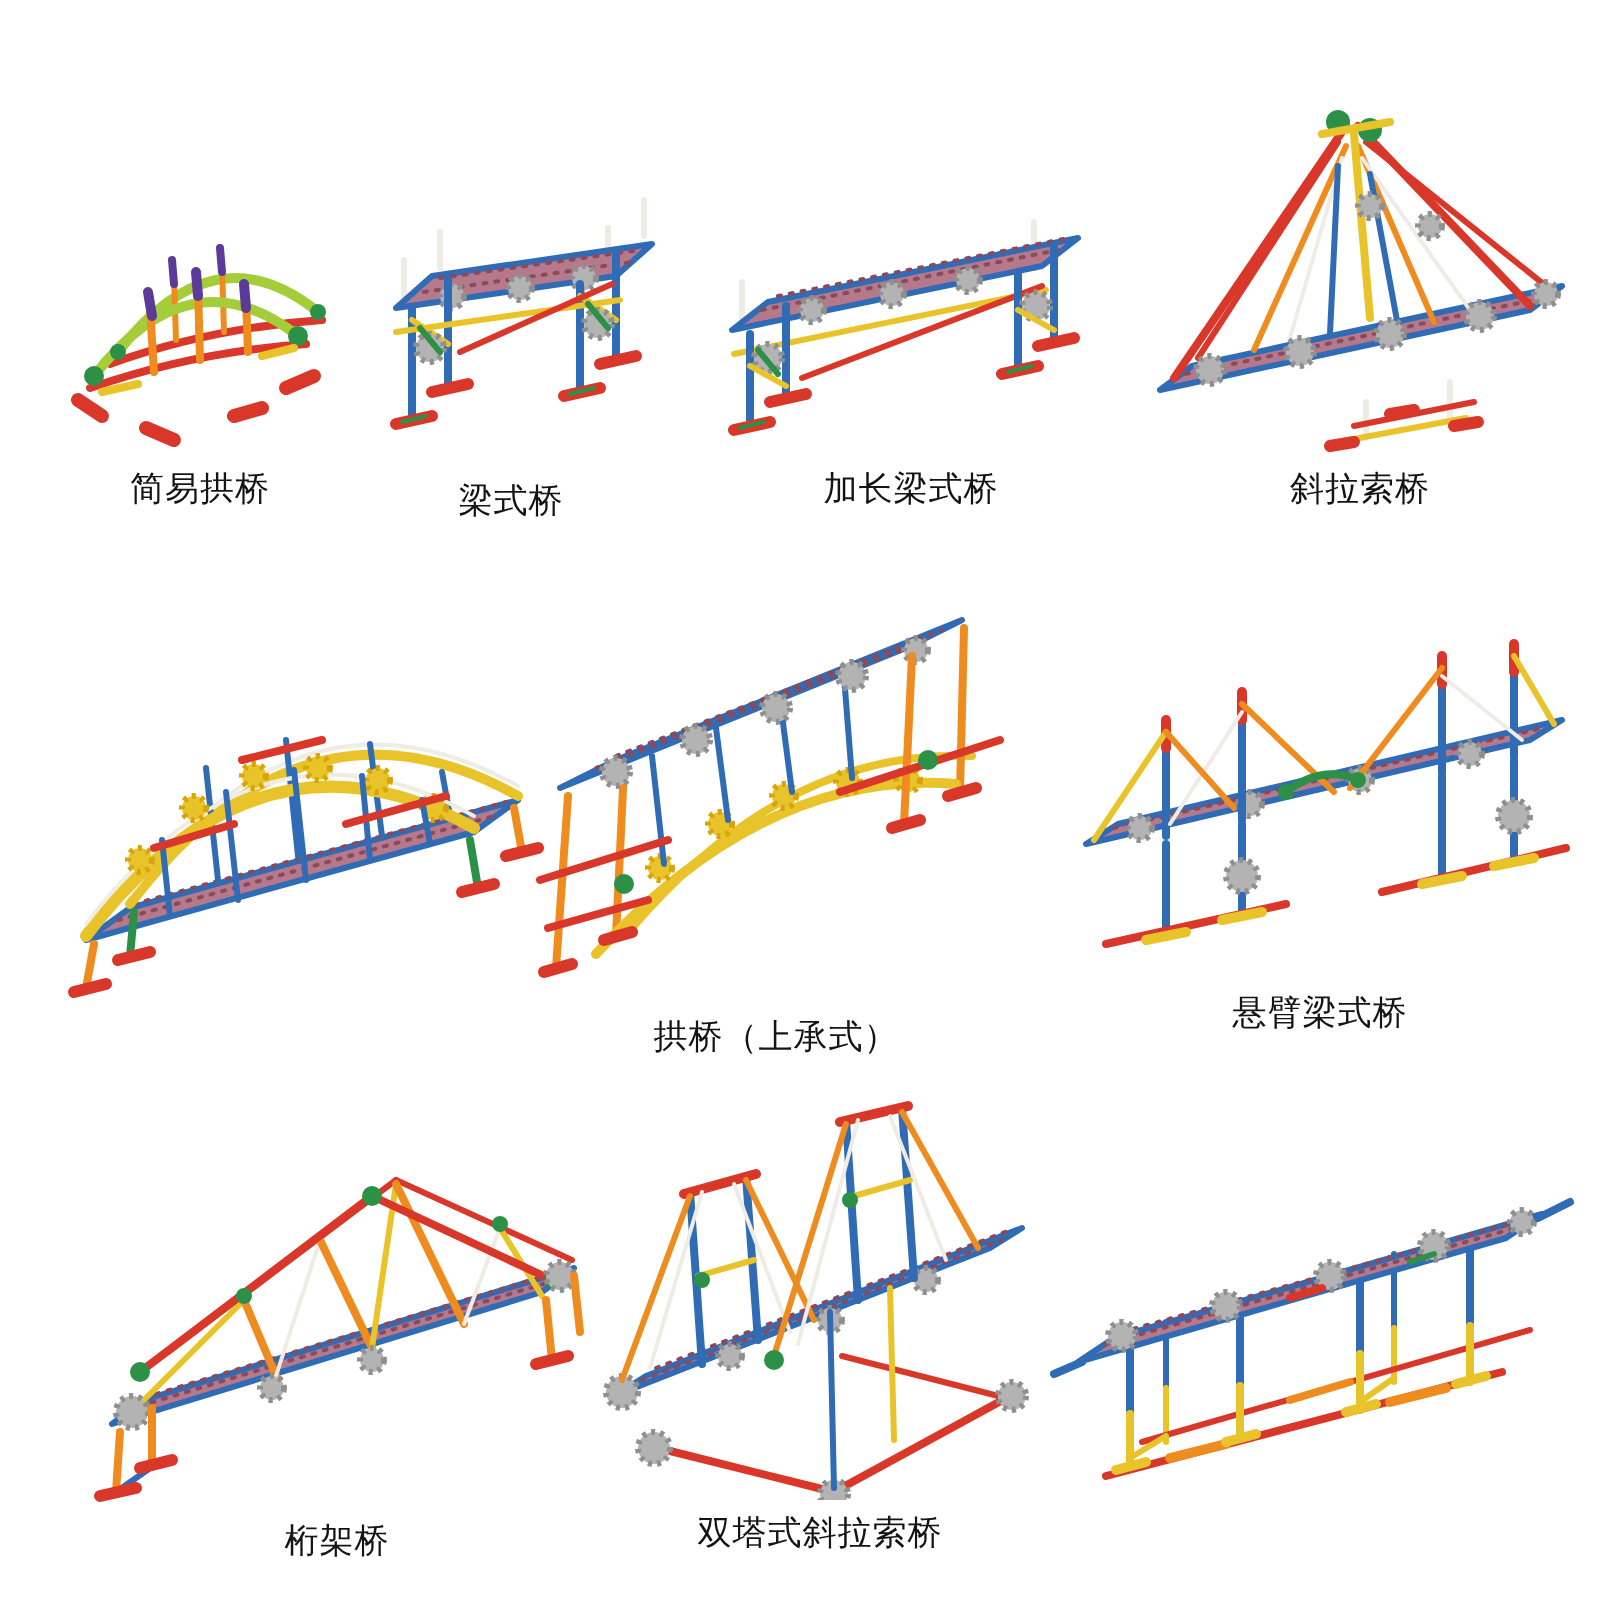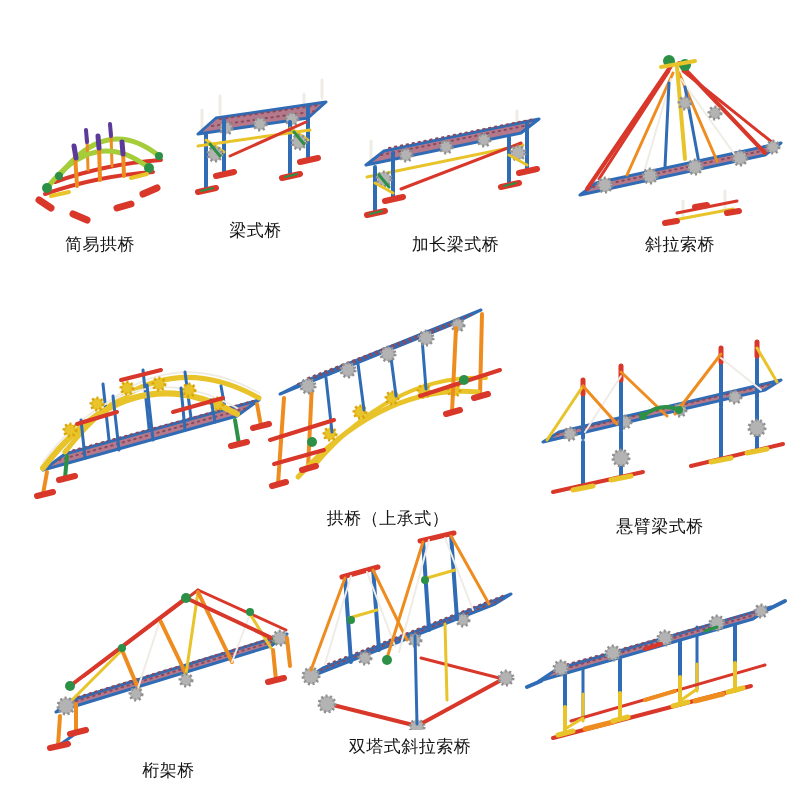--- a/index.html
+++ b/index.html
@@ -46,21 +46,21 @@
       <circle cx="22" cy="100" r="5" fill="#2c9147"></circle>
         <circle cx="124" cy="80" r="5" fill="#2c9147"></circle>
       <circle cx="34" cy="88" r="4" fill="#2c9147"></circle>
         <circle cx="134" cy="68" r="4" fill="#2c9147"></circle>
       <line class="Y w4" x1="26" y1="108" x2="44" y2="104"></line>
         <line class="Y w4" x1="106" y1="90" x2="122" y2="86"></line>
     </svg>
     <figcaption class="caption">简易拱桥</figcaption>
   </figure>
 
-  <figure class="cell" style="left:168px; top:64px; width:175px;">
+  <figure class="cell" style="left:168px; top:84px; width:175px;">
     <svg width="175" height="150" viewBox="0 0 175 150">
       <line class="W w3" x1="34" y1="66" x2="34" y2="46"></line>
         <line class="W w3" x1="136" y1="50" x2="136" y2="30"></line>
       <line class="W w3" x1="52" y1="50" x2="52" y2="32"></line>
         <line class="W w3" x1="154" y1="34" x2="154" y2="16"></line>
       <polygon class="deck" points="30,70 140,54 158,38 48,54"></polygon>
       <line class="hole" x1="44" y1="62" x2="148" y2="47"></line>
         <line class="hole" x1="52" y1="55" x2="152" y2="41"></line>
       <circle class="gear" cx="58" cy="64" r="6"></circle>
         <circle class="gear" cx="92" cy="60" r="6"></circle>
@@ -223,21 +223,21 @@
       <circle cx="44" cy="150" r="5" fill="#2c9147"></circle>
         <circle cx="196" cy="88" r="5" fill="#2c9147"></circle>
       <line class="R w6" x1="4" y1="194" x2="18" y2="190"></line>
         <line class="R w6" x1="34" y1="178" x2="48" y2="174"></line>
       <line class="R w6" x1="178" y1="122" x2="192" y2="118"></line>
         <line class="R w6" x1="206" y1="106" x2="220" y2="102"></line>
     </svg>
     <figcaption class="caption">拱桥（上承式）</figcaption>
   </figure>
 
-  <figure class="cell" style="left:525px; top:320px; width:270px;justify-content:center;">
+  <figure class="cell" style="left:525px; top:300px; width:270px;justify-content:center;">
     <svg width="270" height="190" viewBox="0 0 270 190">
       <polygon class="deck" points="18,122 240,70 256,60 34,112"></polygon>
       <line class="hole" x1="32" y1="114" x2="246" y2="64"></line>
       <circle class="gear" cx="45" cy="114" r="6"></circle>
         <circle class="gear" cx="100" cy="102" r="6"></circle>
         <circle class="gear" cx="155" cy="90" r="6"></circle>
         <circle class="gear" cx="210" cy="77" r="6"></circle>
       <line class="B w4" x1="58" y1="118" x2="58" y2="74"></line>
         <line class="R w5" x1="58" y1="74" x2="58" y2="60"></line>
       <line class="B w4" x1="96" y1="110" x2="96" y2="60"></line>
@@ -303,21 +303,21 @@
       <line class="O w4" x1="237" y1="96" x2="240" y2="126"></line>
         <line class="O w4" x1="251" y1="84" x2="254" y2="112"></line>
       <line class="B w3" x1="22" y1="192" x2="42" y2="178"></line>
       <line class="R w6" x1="14" y1="194" x2="32" y2="190"></line>
         <line class="R w6" x1="34" y1="180" x2="50" y2="176"></line>
       <line class="R w6" x1="232" y1="128" x2="248" y2="124"></line>
     </svg>
     <figcaption class="caption">桁架桥</figcaption>
   </figure>
 
-  <figure class="cell" style="left:295px; top:520px; width:230px;justify-content:flex-end;">
+  <figure class="cell" style="left:295px; top:540px; width:230px;justify-content:flex-end;">
     <svg width="230" height="210" viewBox="0 0 230 210">
       <line class="R w4" x1="34" y1="184" x2="122" y2="206"></line>
         <line class="R w4" x1="122" y1="206" x2="210" y2="158"></line>
       <line class="R w3" x1="126" y1="138" x2="212" y2="160"></line>
       <circle class="gear" cx="32" cy="184" r="8"></circle>
         <circle class="gear" cx="122" cy="207" r="7"></circle>
         <circle class="gear" cx="211" cy="158" r="7"></circle>
       <polygon class="deck" points="12,158 200,84 216,74 28,148"></polygon>
       <line class="hole" x1="26" y1="150" x2="206" y2="80"></line>
         <line class="hole" x1="33" y1="144" x2="210" y2="75"></line>

